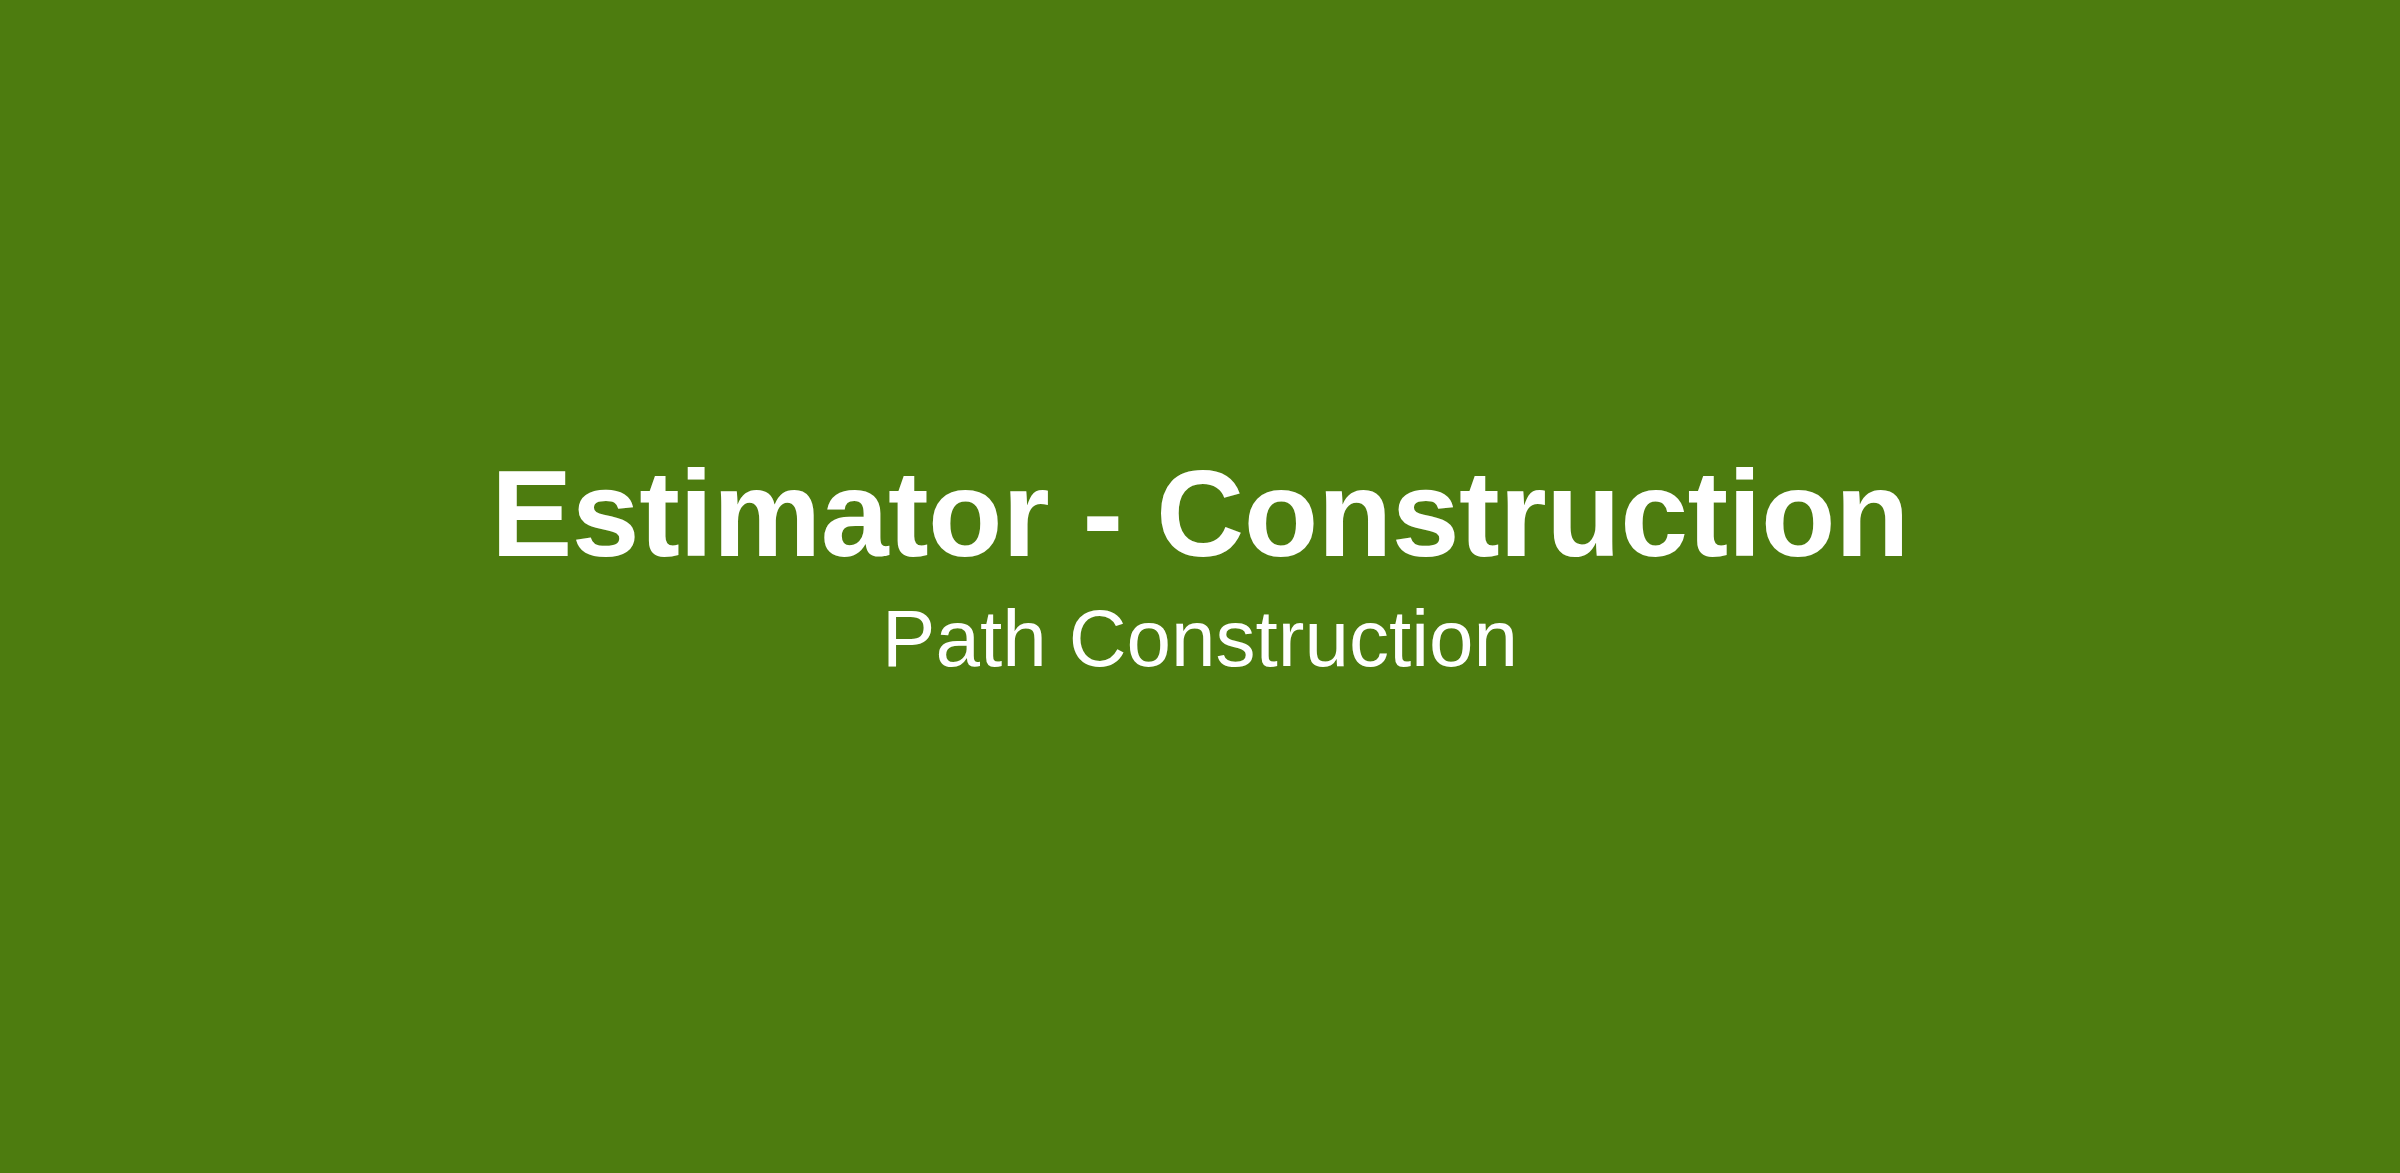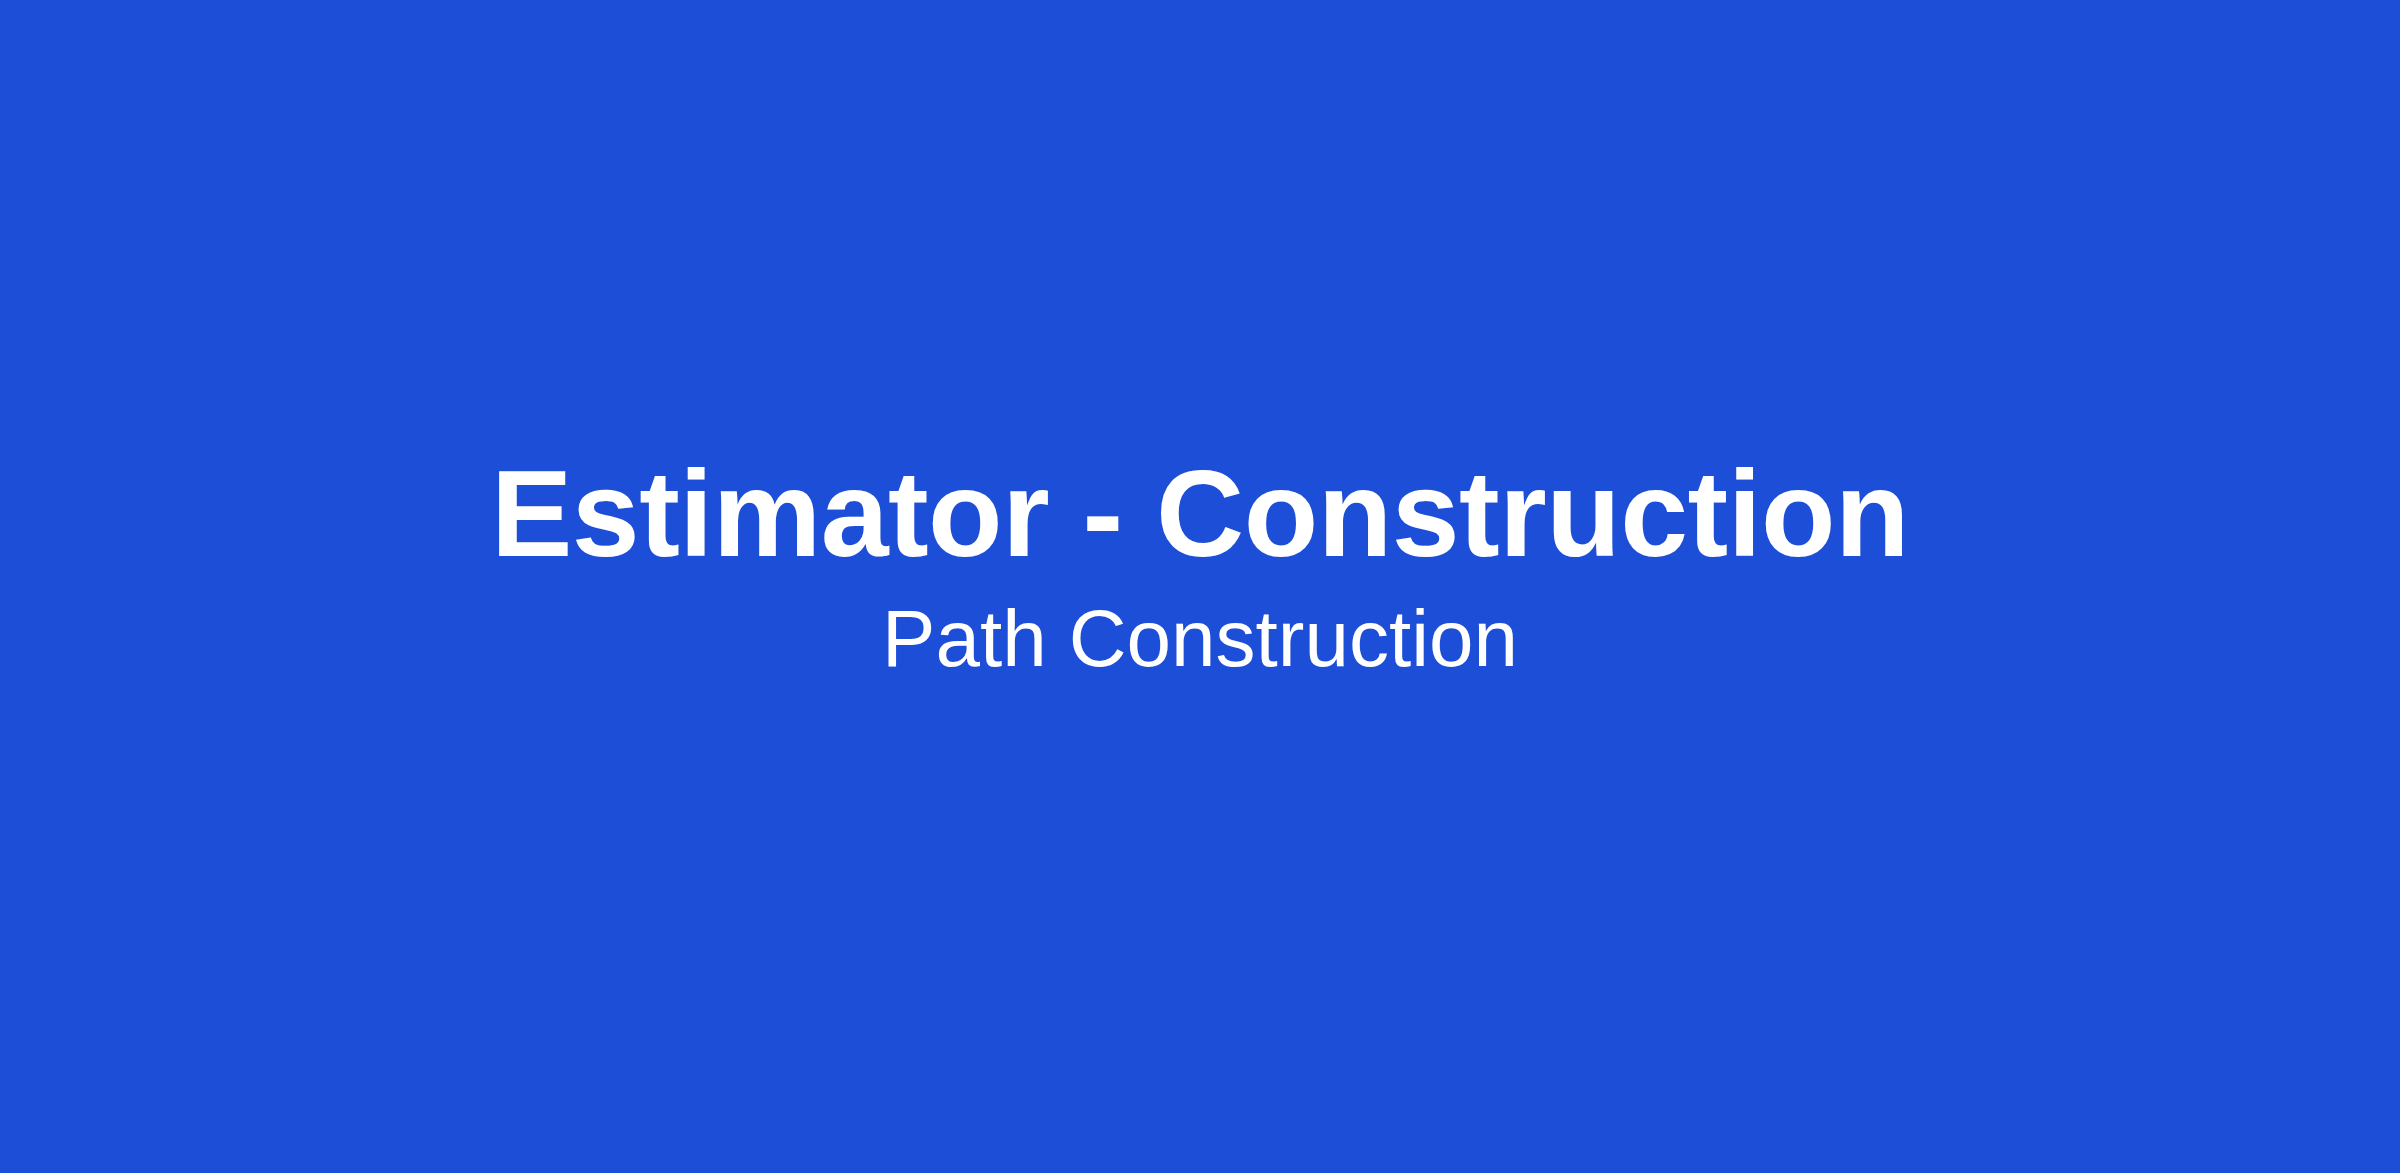--- a/index.html
+++ b/index.html
@@ -63,21 +63,21 @@
     font-size: 80px;
     font-weight: 400;
     line-height: 1.05;
     letter-spacing: 0px;
     white-space: nowrap;
   }
 </style>
 </head>
 <body>
 
-<div id="title-card" style="background: #1d4ed8;">
+<div id="title-card" style="background: #4d7c0f;">
 
   <div id="title-block">
 
     <h1 id="main-title" style="color: rgb(255, 255, 255);">Estimator - Construction</h1>
 
     <h2 id="subtitle" style="color: rgb(255, 255, 255); margin-top: 21px;">Path Construction</h2>
 
   </div>
 
 </div>

